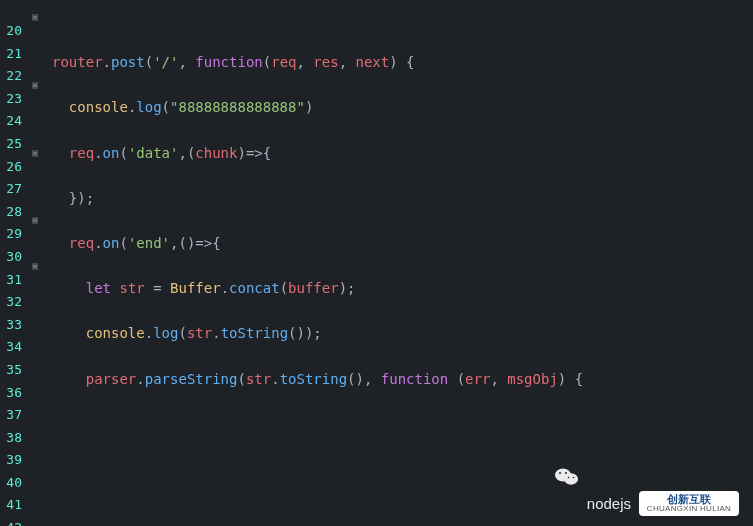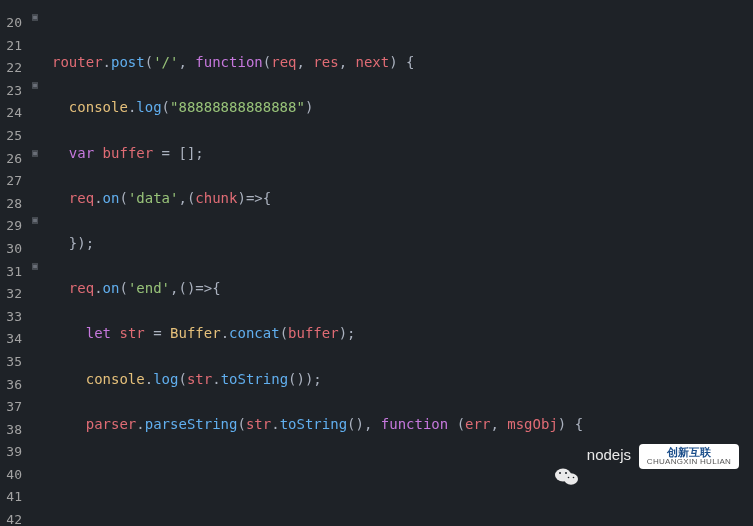--- a/index.html
+++ b/index.html
@@ -1,30 +1,30 @@
 <!DOCTYPE html>
 <html><head>
 <meta charset="utf-8">
 <style>
 html,body{margin:0;padding:0;background:#1e2227;font-family:Consolas,Menlo,monospace;font-size:14px;color:#abb2bf;overflow:hidden}
 .editor{display:flex;width:753px;height:526px;background:#1e2227}
-.gutter{width:28px;padding:12px 0;text-align:right;color:#a3a3a3;user-select:none;line-height:22.6px;font-size:13px}
+.gutter{width:28px;padding:20px 0;text-align:right;color:#5eead4;user-select:none;line-height:22.6px;font-size:13px}
 .gutter div{padding-right:6px}
 .fold{width:14px;padding:6px 0;line-height:22.6px;font-size:10px;color:#6a6f78;user-select:none}
 .fold div{height:22.6px;display:flex;align-items:center;justify-content:center}
 .code{flex:1;padding:6px 0 6px 10px;line-height:22.6px;white-space:pre;position:relative}
 .ln{height:22.6px}
 
 .t-id{color:#e06c75}
 .t-fn{color:#61afef}
 .t-kw{color:#c678dd}
 .t-str{color:#98c379}
 .t-op{color:#abb2bf}
 .t-this{color:#e5c07b}
-.overlay{position:absolute;right:14px;bottom:10px;display:flex;align-items:flex-start;gap:8px;color:#eaeaea;font-family:Arial,sans-serif;font-size:15px}
+.overlay{position:absolute;right:14px;bottom:10px;display:flex;align-items:flex-end;gap:8px;color:#eaeaea;font-family:Arial,sans-serif;font-size:15px}
 .wechat-icon{display:inline-block}
 .logo{background:#fff;border-radius:4px;padding:3px 7px;display:flex;flex-direction:column;align-items:center;min-width:86px}
 .logo-top{font-size:11px;font-weight:bold;color:#1c4f8b;line-height:11px}
 .logo-bot{font-size:8px;color:#555;line-height:8px;letter-spacing:0.3px}
 </style>
 </head>
 <body>
 
 <div class="editor">
   <div class="gutter" id="gut">
@@ -74,21 +74,20 @@
       <div></div>
       <div></div>
       <div></div>
       <div></div>
       <div></div>
     </div>
   <div class="code">
 
 <div class="ln"><span class="t-id">router</span><span class="t-op">.</span><span class="t-fn">post</span><span class="t-op">(</span><span class="t-str">'/'</span><span class="t-op">, </span><span class="t-kw">function</span><span class="t-op">(</span><span class="t-id">req</span><span class="t-op">, </span><span class="t-id">res</span><span class="t-op">, </span><span class="t-id">next</span><span class="t-op">) {</span></div>
 <div class="ln">  <span class="t-this">console</span><span class="t-op">.</span><span class="t-fn">log</span><span class="t-op">(</span><span class="t-str">"88888888888888"</span><span class="t-op">)</span></div>
-<div class="ln">  <span class="t-kw">var</span><span> </span><span class="t-id">buffer</span><span class="t-op"> = [];</span></div>
 <div class="ln">  <span class="t-id">req</span><span class="t-op">.</span><span class="t-fn">on</span><span class="t-op">(</span><span class="t-str">'data'</span><span class="t-op">,(</span><span class="t-id">chunk</span><span class="t-op">)=&gt;{</span></div>
 <div class="ln">  <span class="t-op">});</span></div>
 <div class="ln">  <span class="t-id">req</span><span class="t-op">.</span><span class="t-fn">on</span><span class="t-op">(</span><span class="t-str">'end'</span><span class="t-op">,()=&gt;{</span></div>
 <div class="ln">    <span class="t-kw">let</span><span> </span><span class="t-id">str</span><span class="t-op"> = </span><span class="t-this">Buffer</span><span class="t-op">.</span><span class="t-fn">concat</span><span class="t-op">(</span><span class="t-id">buffer</span><span class="t-op">);</span></div>
 <div class="ln">    <span class="t-this">console</span><span class="t-op">.</span><span class="t-fn">log</span><span class="t-op">(</span><span class="t-id">str</span><span class="t-op">.</span><span class="t-fn">toString</span><span class="t-op">());</span></div>
 <div class="ln">    <span class="t-id">parser</span><span class="t-op">.</span><span class="t-fn">parseString</span><span class="t-op">(</span><span class="t-id">str</span><span class="t-op">.</span><span class="t-fn">toString</span><span class="t-op">(), </span><span class="t-kw">function</span><span class="t-op"> (</span><span class="t-id">err</span><span class="t-op">, </span><span class="t-id">msgObj</span><span class="t-op">) {</span></div>
 
 
 
 

